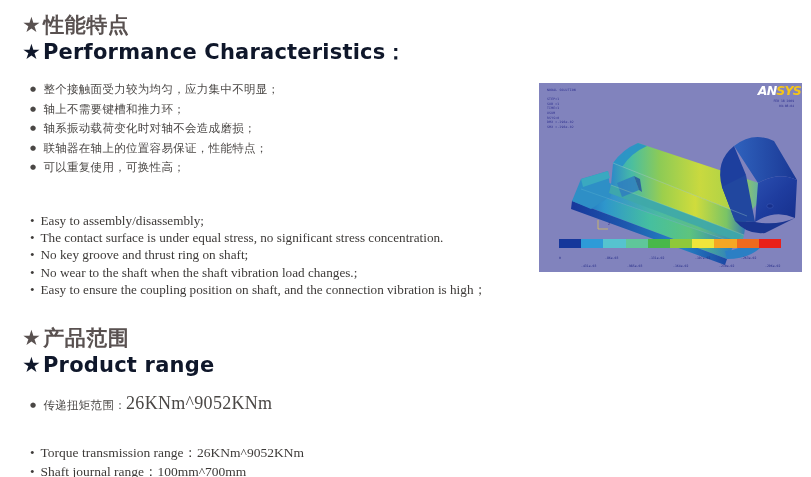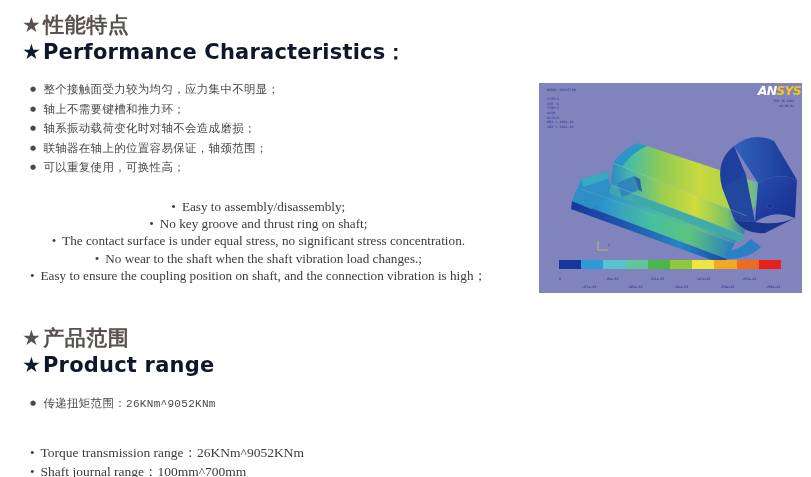--- a/index.html
+++ b/index.html
@@ -78,22 +78,22 @@
     white-space: nowrap;
     letter-spacing: 0.3px;
   }
   .list-range-cn li::before {
     content: "\25CF";
     font-size: 7px;
     vertical-align: 2px;
     margin-right: 7px;
   }
   .list-range-cn .val {
-    font-family: Liberation Mono, monospace;
-    font-size: 11px;
+    font-family: Liberation Serif, serif;
+    font-size: 18px;
   }
 
   .list-range-en li {
     font-family: "Liberation Serif", "DejaVu Serif", serif;
     font-size: 13.5px;
     color: #3d3a38;
     line-height: 19px;
     white-space: nowrap;
   }
   .list-range-en li::before {
@@ -101,21 +101,21 @@
     font-size: 13px;
     margin-right: 6px;
   }
 
   
   .sim-figure {
     position: absolute;
     left: 539px;
     top: 83px;
     width: 263px;
-    height: 210px;
+    height: 189px;
     background: #8183bd;
     overflow: hidden;
     text-decoration: underline;
   }
   .sim-inner { position: absolute; inset: 0; }
 
   .sim-header {
     position: absolute;
     left: 8px;
     top: 5px;
@@ -200,28 +200,28 @@
 
   <div class="heading-block" style="top:12px;">
     <div class="heading-cn"><span class="star">★</span><span>性能特点</span></div>
     <div class="heading-en"><span class="star">★</span><span>Performance Characteristics：</span></div>
   </div>
 
   <ul class="list list-cn" style="left:30px; top:80px;">
     <li>整个接触面受力较为均匀，应力集中不明显；</li>
     <li>轴上不需要键槽和推力环；</li>
     <li>轴系振动载荷变化时对轴不会造成磨损；</li>
-    <li>联轴器在轴上的位置容易保证，轴颈范围；</li>
+    <li>联轴器在轴上的位置容易保证，性能特点；</li>
     <li>可以重复使用，可换性高；</li>
   </ul>
 
-  <ul class="list list-en" style="left:30px; top:198px;text-align:center;">
+  <ul class="list list-en" style="left:30px; top:212px;">
     <li>Easy to assembly/disassembly;</li>
+    <li>The contact surface is under equal stress, no significant stress concentration.</li>
     <li>No key groove and thrust ring on shaft;</li>
-    <li>The contact surface is under equal stress, no significant stress concentration.</li>
     <li>No wear to the shaft when the shaft vibration load changes.;</li>
     <li>Easy to ensure the coupling position on shaft, and the connection vibration is high；</li>
   </ul>
 
   <div class="heading-block" style="top:325px;">
     <div class="heading-cn"><span class="star">★</span><span>产品范围</span></div>
     <div class="heading-en"><span class="star">★</span><span>Product range</span></div>
   </div>
 
   <ul class="list list-range-cn" style="left:30px; top:392px;">

